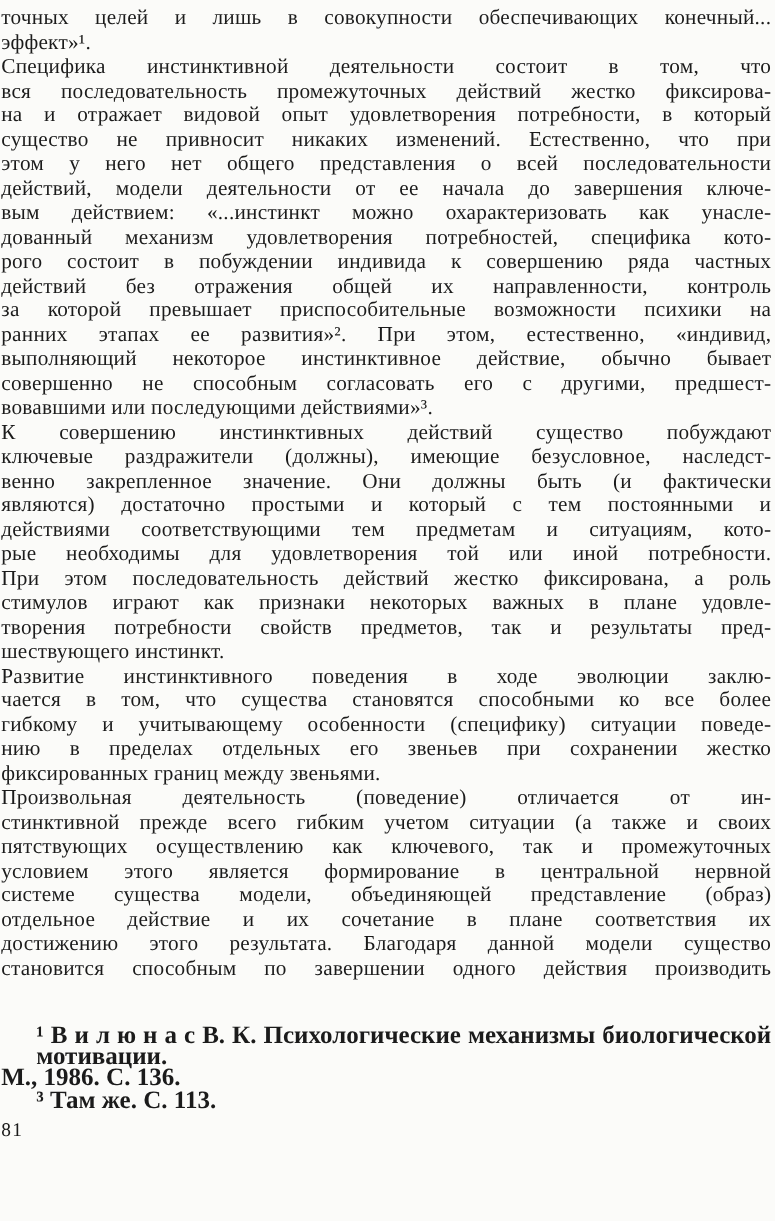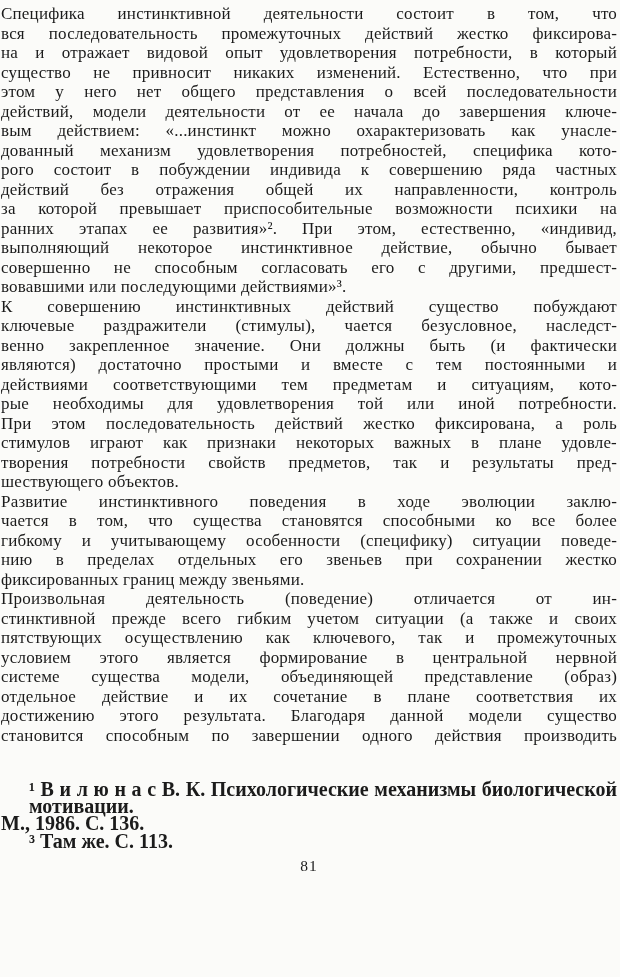--- a/index.html
+++ b/index.html
@@ -25,58 +25,61 @@
   .body-text .line.ind { }
   .footnotes { margin-top: 36px; }
   .footnotes .line {
     font-size: 20px;
     line-height: 17.2px;
     font-weight: bold;
   }
   .footnotes .line.ind { padding-left: 28px; }
   .page-number {
     margin-top: 7px;
-    text-align: center;
     font-size: 15.5px;
     letter-spacing: 1px;
   }
 </style>
 </head>
 <body>
 
 <div class="page">
   <div class="body-text">
+      <div>
+        <div class="line j">точных целей и лишь в совокупности обеспечивающих конечный...</div>
+        <div class="line l">эффект»¹.</div>
+      </div>
       <div>
         <div class="line j ind">Специфика инстинктивной деятельности состоит в том, что</div>
         <div class="line j">вся последовательность промежуточных действий жестко фиксирова-</div>
         <div class="line j">на и отражает видовой опыт удовлетворения потребности, в который</div>
         <div class="line j">существо не привносит никаких изменений. Естественно, что при</div>
         <div class="line j">этом у него нет общего представления о всей последовательности</div>
         <div class="line j">действий, модели деятельности от ее начала до завершения ключе-</div>
         <div class="line j">вым действием: «...инстинкт можно охарактеризовать как унасле-</div>
         <div class="line j">дованный механизм удовлетворения потребностей, специфика кото-</div>
         <div class="line j">рого состоит в побуждении индивида к совершению ряда частных</div>
         <div class="line j">действий без отражения общей их направленности, контроль</div>
         <div class="line j">за которой превышает приспособительные возможности психики на</div>
         <div class="line j">ранних этапах ее развития»². При этом, естественно, «индивид,</div>
         <div class="line j">выполняющий некоторое инстинктивное действие, обычно бывает</div>
         <div class="line j">совершенно не способным согласовать его с другими, предшест-</div>
         <div class="line l">вовавшими или последующими действиями»³.</div>
       </div>
       <div>
         <div class="line j ind">К совершению инстинктивных действий существо побуждают</div>
-        <div class="line j">ключевые раздражители (стимулы), чается безусловное, наследст-</div>
+        <div class="line j">ключевые раздражители (должны), имеющие безусловное, наследст-</div>
         <div class="line j">венно закрепленное значение. Они должны быть (и фактически</div>
-        <div class="line j">являются) достаточно простыми и вместе с тем постоянными и</div>
+        <div class="line j">являются) достаточно простыми и который с тем постоянными и</div>
         <div class="line j">действиями соответствующими тем предметам и ситуациям, кото-</div>
         <div class="line j">рые необходимы для удовлетворения той или иной потребности.</div>
         <div class="line j">При этом последовательность действий жестко фиксирована, а роль</div>
         <div class="line j">стимулов играют как признаки некоторых важных в плане удовле-</div>
         <div class="line j">творения потребности свойств предметов, так и результаты пред-</div>
-        <div class="line l">шествующего объектов.</div>
+        <div class="line l">шествующего инстинкт.</div>
       </div>
       <div>
         <div class="line j ind">Развитие инстинктивного поведения в ходе эволюции заклю-</div>
         <div class="line j">чается в том, что существа становятся способными ко все более</div>
         <div class="line j">гибкому и учитывающему особенности (специфику) ситуации поведе-</div>
         <div class="line j">нию в пределах отдельных его звеньев при сохранении жестко</div>
         <div class="line l">фиксированных границ между звеньями.</div>
       </div>
       <div>
         <div class="line j ind">Произвольная деятельность (поведение) отличается от ин-</div>

